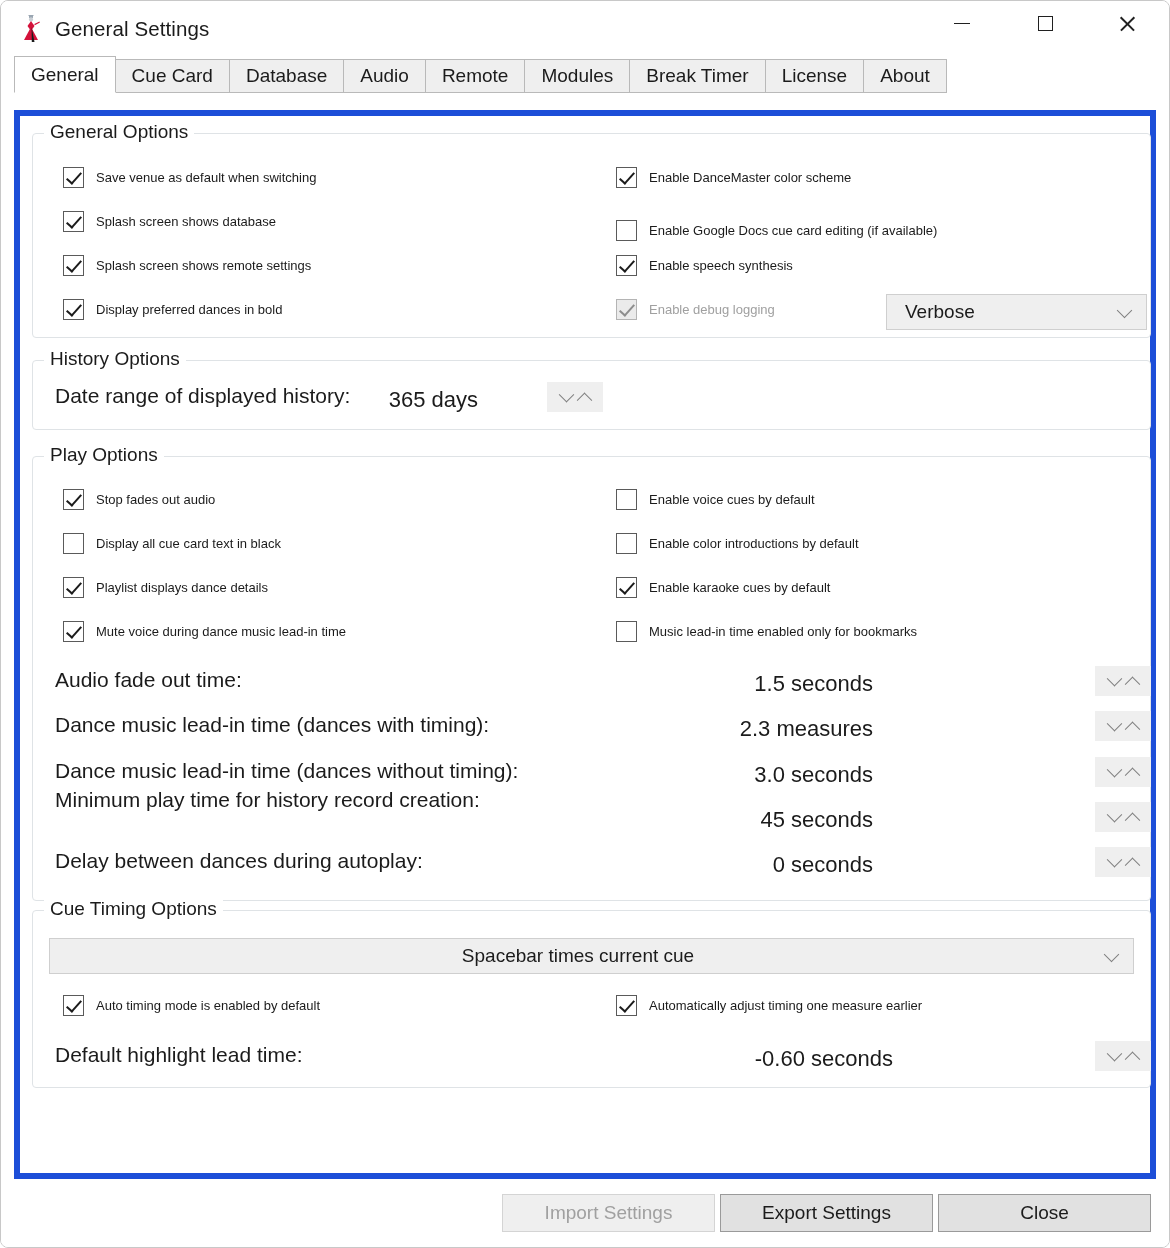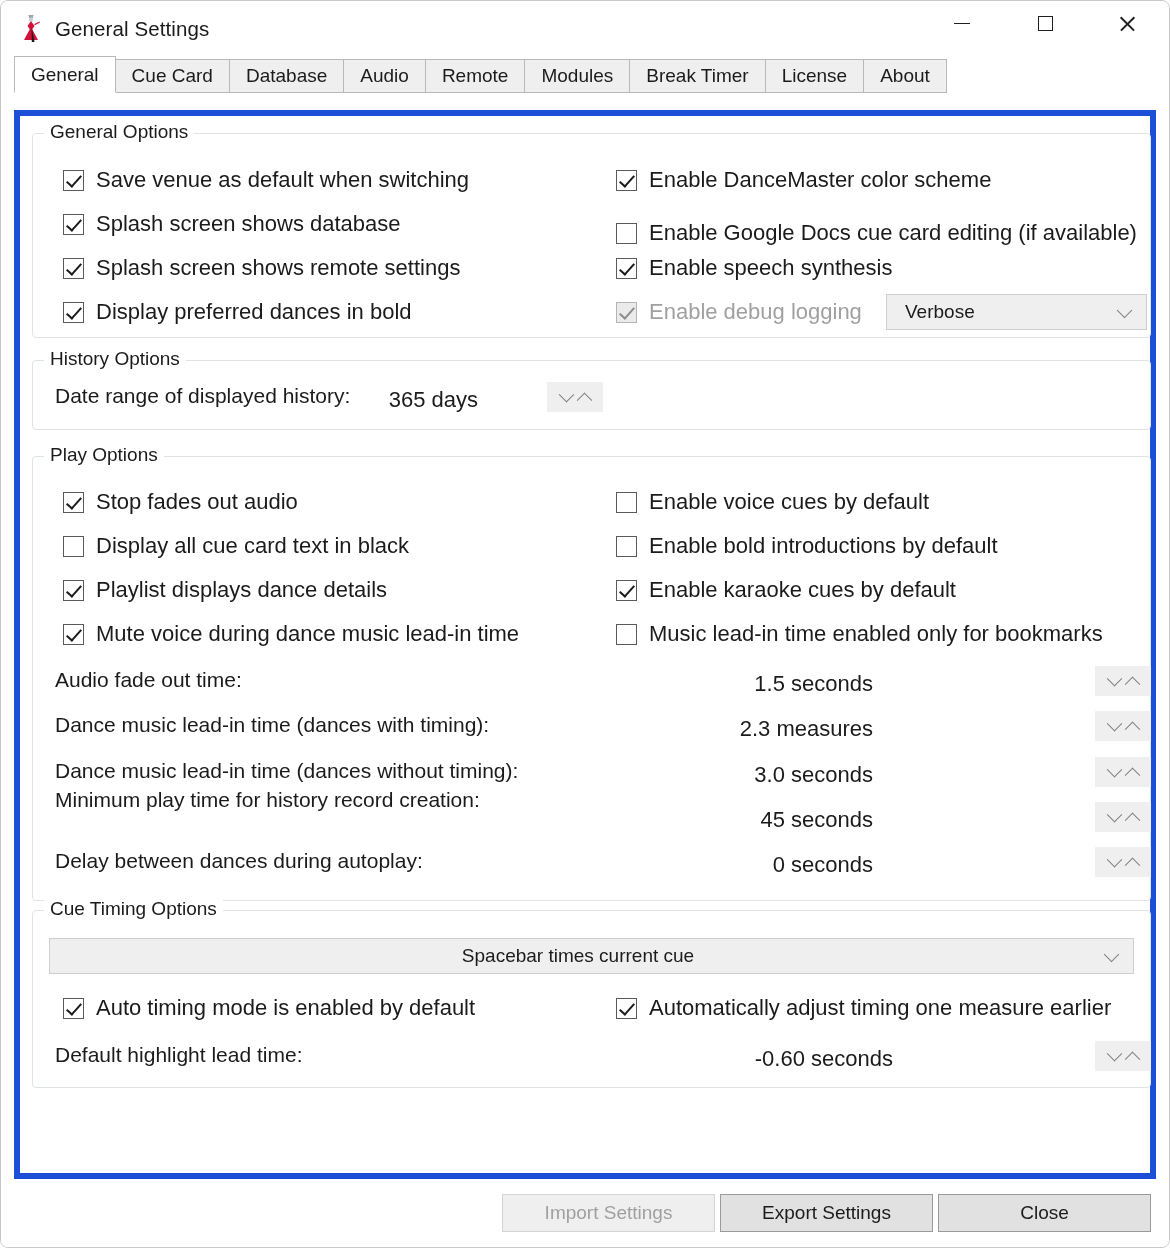--- a/index.html
+++ b/index.html
@@ -134,21 +134,21 @@
     width: 6px; height: 13px;
     border: solid #1b1b1b;
     border-width: 0 2.8px 2.8px 0;
     transform: rotate(42deg);
   }
   .cb.disabled {
     border-color: #b4b4b4;
     background: #ebebeb;
   }
   .cb.disabled.checked:after { border-color: #8d8d8d; }
-  .cblabel { font-size: 22px; color: #1b1b1b; }
+  .cblabel { font-size: 13px; color: #1b1b1b; }
   .cbrow.disabled .cblabel { color: #a0a0a0; }
 
   
   .valrow {
     position: absolute;
     height: 30px;
     display: flex;
     align-items: center;
     white-space: nowrap;
   }
@@ -361,21 +361,21 @@
         <span class="cb checked"></span>
         <span class="cblabel">Mute voice during dance music lead-in time</span>
       </div>
 
       <div class="cbrow" style="left:583px; top:32px;">
         <span class="cb"></span>
         <span class="cblabel">Enable voice cues by default</span>
       </div>
       <div class="cbrow" style="left:583px; top:76px;">
         <span class="cb"></span>
-        <span class="cblabel">Enable bold introductions by default</span>
+        <span class="cblabel">Enable color introductions by default</span>
       </div>
       <div class="cbrow" style="left:583px; top:120px;">
         <span class="cb checked"></span>
         <span class="cblabel">Enable karaoke cues by default</span>
       </div>
       <div class="cbrow" style="left:583px; top:164px;">
         <span class="cb"></span>
         <span class="cblabel">Music lead-in time enabled only for bookmarks</span>
       </div>
 

